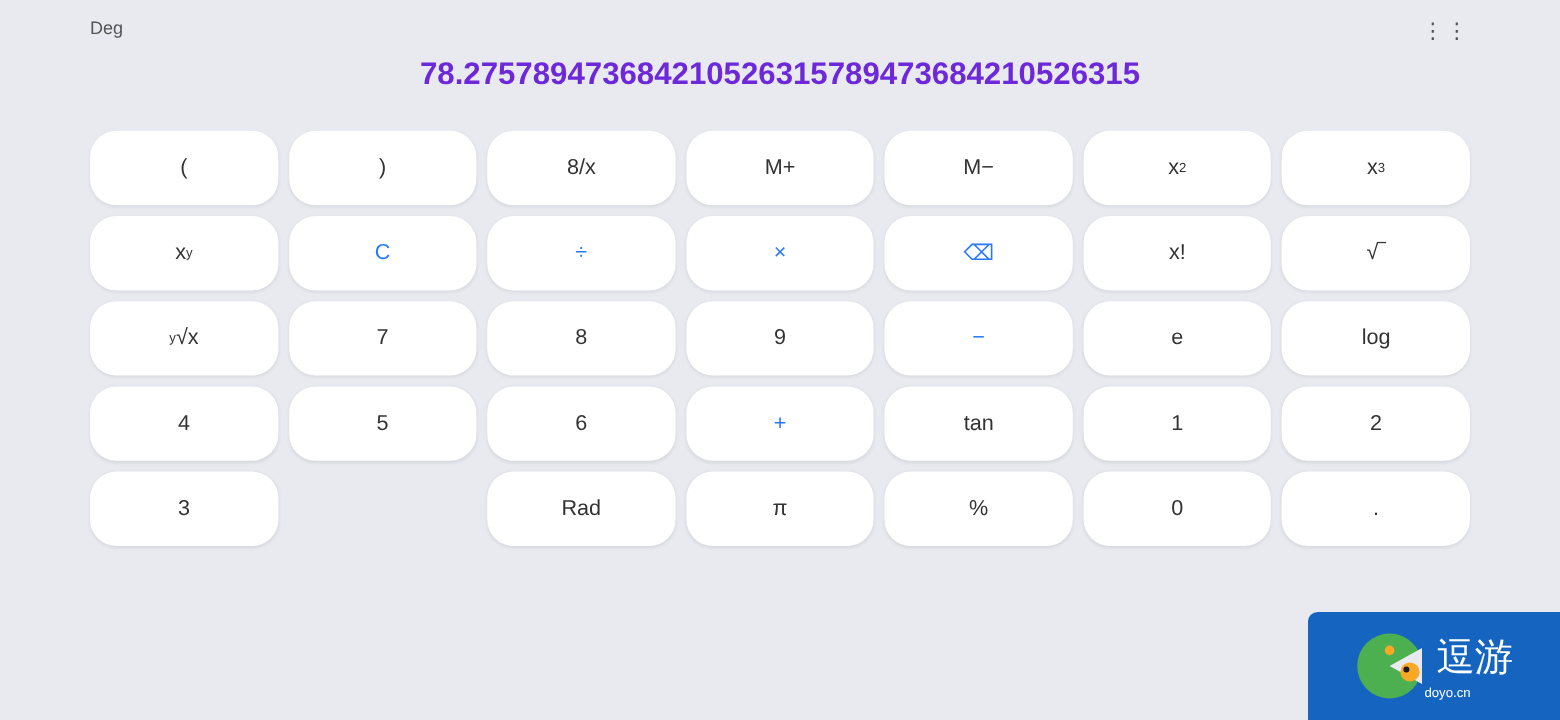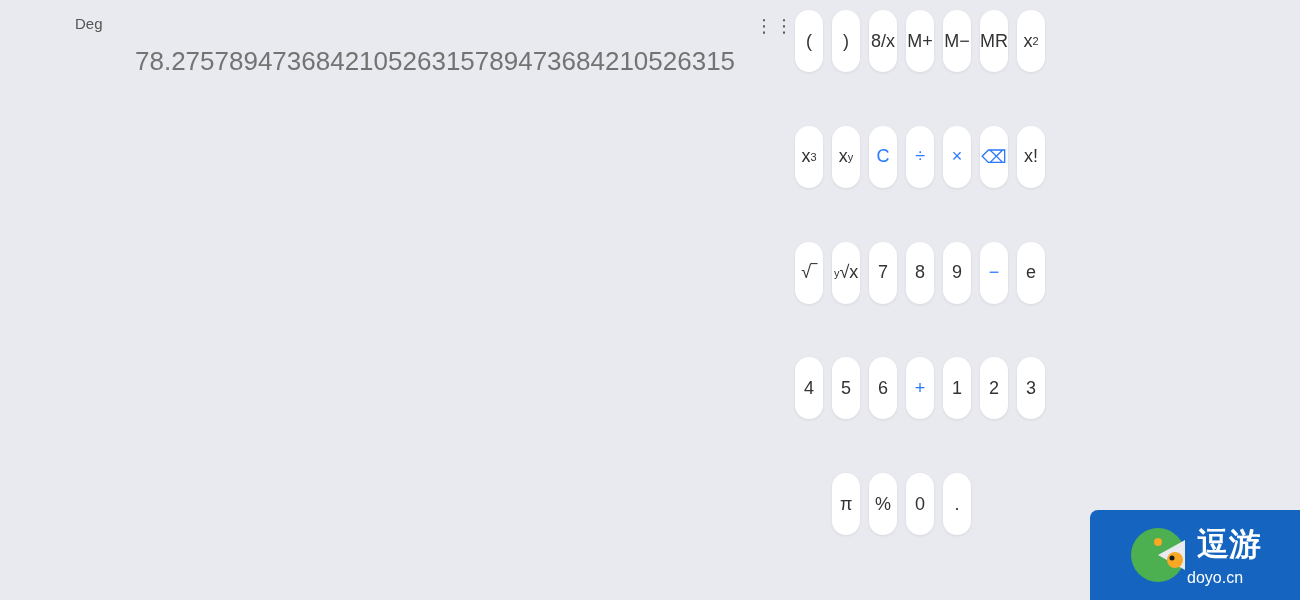--- a/index.html
+++ b/index.html
@@ -11,21 +11,21 @@
       font-family: 'Segoe UI', Arial, sans-serif;
       overflow: hidden;
       position: relative;
     }
 
     .calculator {
       width: 1300px;
       height: 600px;
       background: #e8eaf0;
       display: flex;
-      flex-direction: row;
+      flex-direction: column;
       padding: 0 75px 20px 75px;
     }
 
     .display-area {
       padding: 15px 0 10px 0;
       position: relative;
     }
 
     .deg-label {
       font-size: 15px;
@@ -41,25 +41,25 @@
       right: 0;
       font-size: 18px;
       color: #555;
       cursor: pointer;
       letter-spacing: 2px;
     }
 
     .display-number {
       text-align: center;
       font-size: 26px;
-      color: #737373;
+      color: #6d28d9;
       padding: 30px 60px 10px 60px;
       word-break: break-all;
       line-height: 1.3;
-      font-weight: 400;
+      font-weight: 700;
     }
 
     .buttons-grid {
       display: grid;
       grid-template-columns: repeat(7, 1fr);
       gap: 9px;
       margin-top: 10px;
     }
 
     .btn {
@@ -99,65 +99,67 @@
       display: flex;
       align-items: center;
       justify-content: center;
       z-index: 100;
       overflow: hidden;
     }
 
     .watermark-text {
       color: white;
       font-size: 32px;
-      font-weight: bold;
+      font-weight: normal;
       font-family: 'SimHei', 'Microsoft YaHei', sans-serif;
       margin-left: 10px;
     }
   </style>
 </head>
 <body>
 
 <div class="calculator">
   <div class="display-area">
     <span class="deg-label">Deg</span>
     <span class="more-icon">⋮⋮</span>
     <div class="display-number">78.275789473684210526315789473684210526315</div>
   </div>
 
   <div class="buttons-grid" id="buttons-container">
   <button class="btn">(</button>
       <button class="btn">)</button>
       <button class="btn">8/x</button>
       <button class="btn">M+</button>
       <button class="btn">M−</button>
-      <button class="btn">MR</button>
       <button class="btn">x<sup>2</sup></button>
       <button class="btn">x<sup>3</sup></button>
       <button class="btn">x<sup>y</sup></button>
       <button class="btn blue">C</button>
       <button class="btn blue">÷</button>
       <button class="btn blue">×</button>
       <button class="btn blue">⌫</button>
       <button class="btn">x!</button>
       <button class="btn">√‾</button>
       <button class="btn"><sup>y</sup>√x</button>
       <button class="btn">7</button>
       <button class="btn">8</button>
       <button class="btn">9</button>
       <button class="btn blue">−</button>
       <button class="btn">e</button>
+      <button class="btn">log</button>
       <button class="btn">4</button>
       <button class="btn">5</button>
       <button class="btn">6</button>
       <button class="btn blue">+</button>
+      <button class="btn">tan</button>
       <button class="btn">1</button>
       <button class="btn">2</button>
       <button class="btn">3</button>
       <button class="btn" style="background: transparent; box-shadow: none; cursor: default;"></button>
+      <button class="btn">Rad</button>
       <button class="btn">π</button>
       <button class="btn">%</button>
       <button class="btn">0</button>
       <button class="btn">.</button>
       <button class="btn" style="background: transparent; box-shadow: none; cursor: default;"></button>
     </div>
 </div>
 
 <div class="watermark">
   <svg width="58" height="58" viewBox="0 0 58 58">
@@ -166,15 +168,15 @@
 
     <polygon points="29,29 56,14 56,44" fill="#e8eaf0"></polygon>
 
     <circle cx="29" cy="16" r="4" fill="#f9a825"></circle>
 
     <circle cx="46" cy="34" r="8" fill="#f9a825"></circle>
     <circle cx="43" cy="32" r="2.5" fill="#1a1a1a"></circle>
   </svg>
   <div style="display:flex; flex-direction:column; align-items:flex-start;">
     <span class="watermark-text">逗游</span>
-    <span style="color:white; font-size:16px; margin-top:2px;">doyo.cn</span>
+    <span style="color:white; font-size:11px; margin-top:2px;">doyo.cn</span>
   </div>
 </div>
 
 </body></html>

